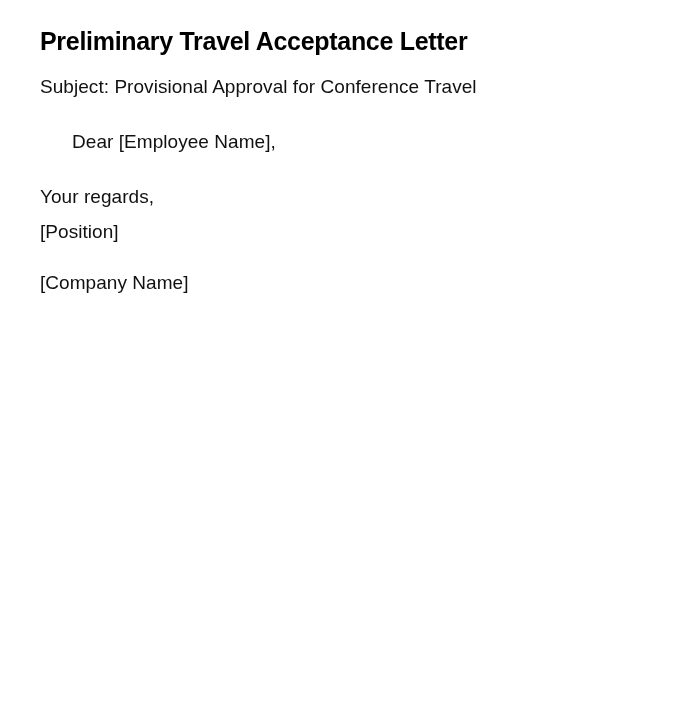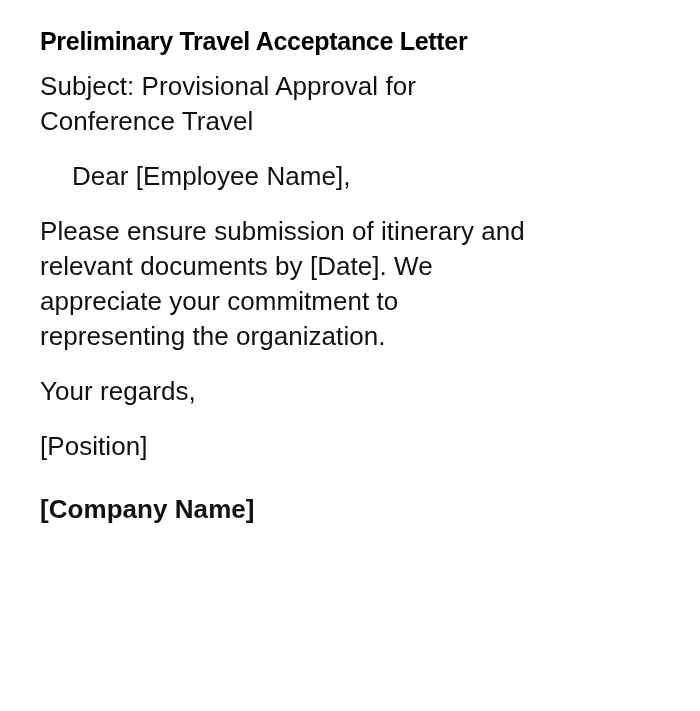--- a/index.html
+++ b/index.html
@@ -23,37 +23,36 @@
     .title {
       font-size: 25px;
       font-weight: bold;
       letter-spacing: -0.3px;
       margin: 0;
       line-height: 34px;
       color: #000000;
     }
     p {
       margin: 0;
-      font-size: 26px;
+      font-size: 19px;
       line-height: 35px;
       letter-spacing: 0.05px;
     }
     .subject { margin-top: 11px; }
     .greeting { margin-top: 20px; margin-left: 32px; }
     .para1 { margin-top: 20px; }
     .para2 { margin-top: 20px; }
     .closing { margin-top: 20px; }
     .sig-name { margin-top: 20px; }
-    .sig-position { margin-top: 20px; }
-    .sig-company { margin-top: 28px; font-weight: bold; }
+    .sig-position { }
+    .sig-company { margin-top: 16px; }
   </style>
 </head>
 <body>
 
 <div class="page">
   <h1 class="title">Preliminary Travel Acceptance Letter</h1>
   <p class="subject">Subject: Provisional Approval for Conference Travel</p>
   <p class="greeting">Dear [Employee Name],</p>
-  <p class="para2">Please ensure submission of itinerary and relevant documents by [Date]. We appreciate your commitment to representing the organization.</p>
   <p class="closing">Your regards,</p>
   <p class="sig-position">[Position]</p>
   <p class="sig-company">[Company Name]</p>
 </div>
 
 </body></html>

